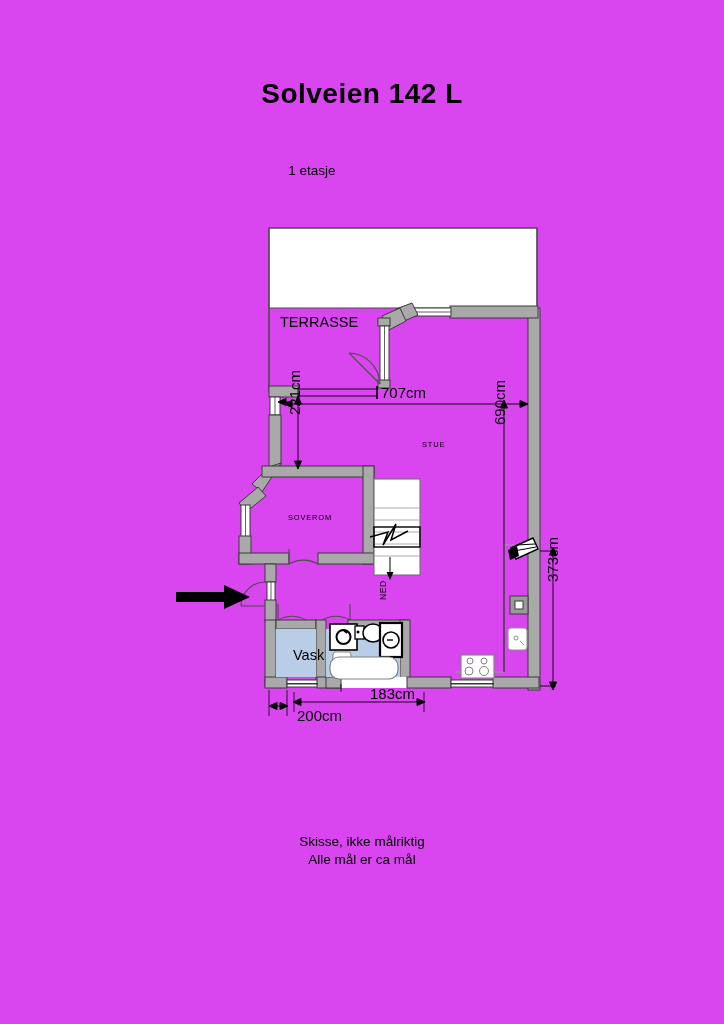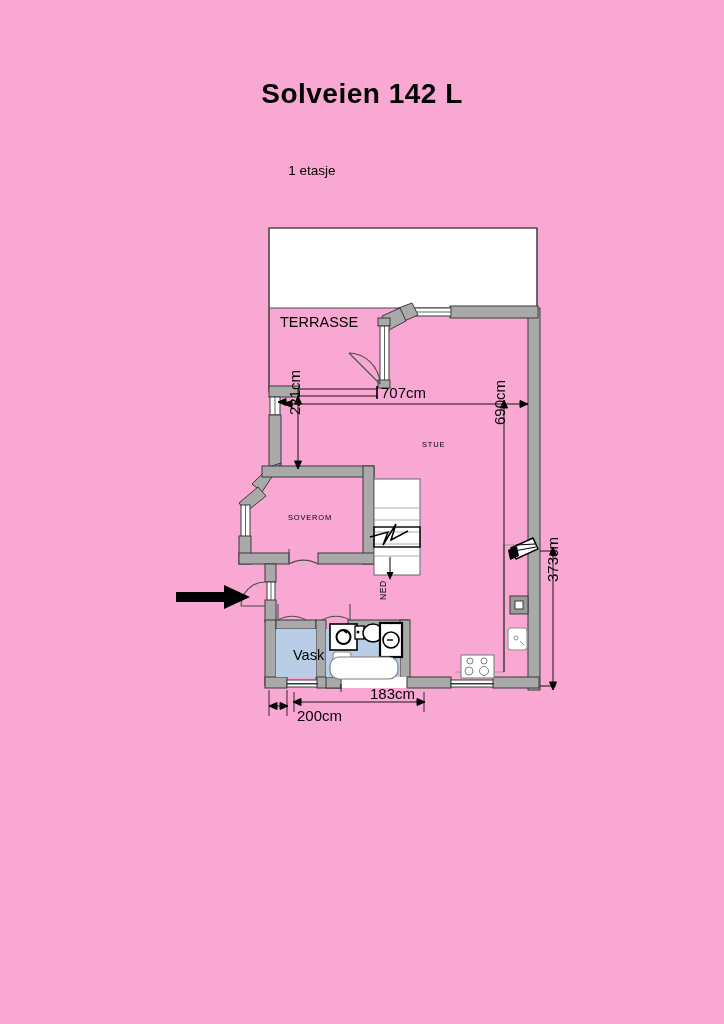--- a/index.html
+++ b/index.html
@@ -13,21 +13,21 @@
     position: relative;
     font-family: "Liberation Sans", sans-serif;
     color: #000000;
     overflow: hidden;
   }
   #page {
     position: absolute;
     left: 0; top: 0;
     width: 724px;
     height: 1024px;
-    background: #f9a8d4;
+    background: #d946ef;
   }
   #title {
     position: absolute;
     left: 0; top: 78px;
     width: 724px;
     text-align: center;
     font-size: 28px;
     font-weight: bold;
     letter-spacing: 0.5px;
   }
@@ -305,14 +305,18 @@
 
     <text x="558" y="582" font-size="15" transform="rotate(-90 558 582)">373cm</text>
 
     <text x="297" y="721" font-size="15">200cm</text>
 
     <text x="370" y="699" font-size="15">183cm</text>
 
   </svg>
   </div>
 
+  <div id="footer">
+    <div>Skisse, ikke målriktig</div>
+    <div>Alle mål er ca mål</div>
+  </div>
 
 </div>
 
 </body></html>

